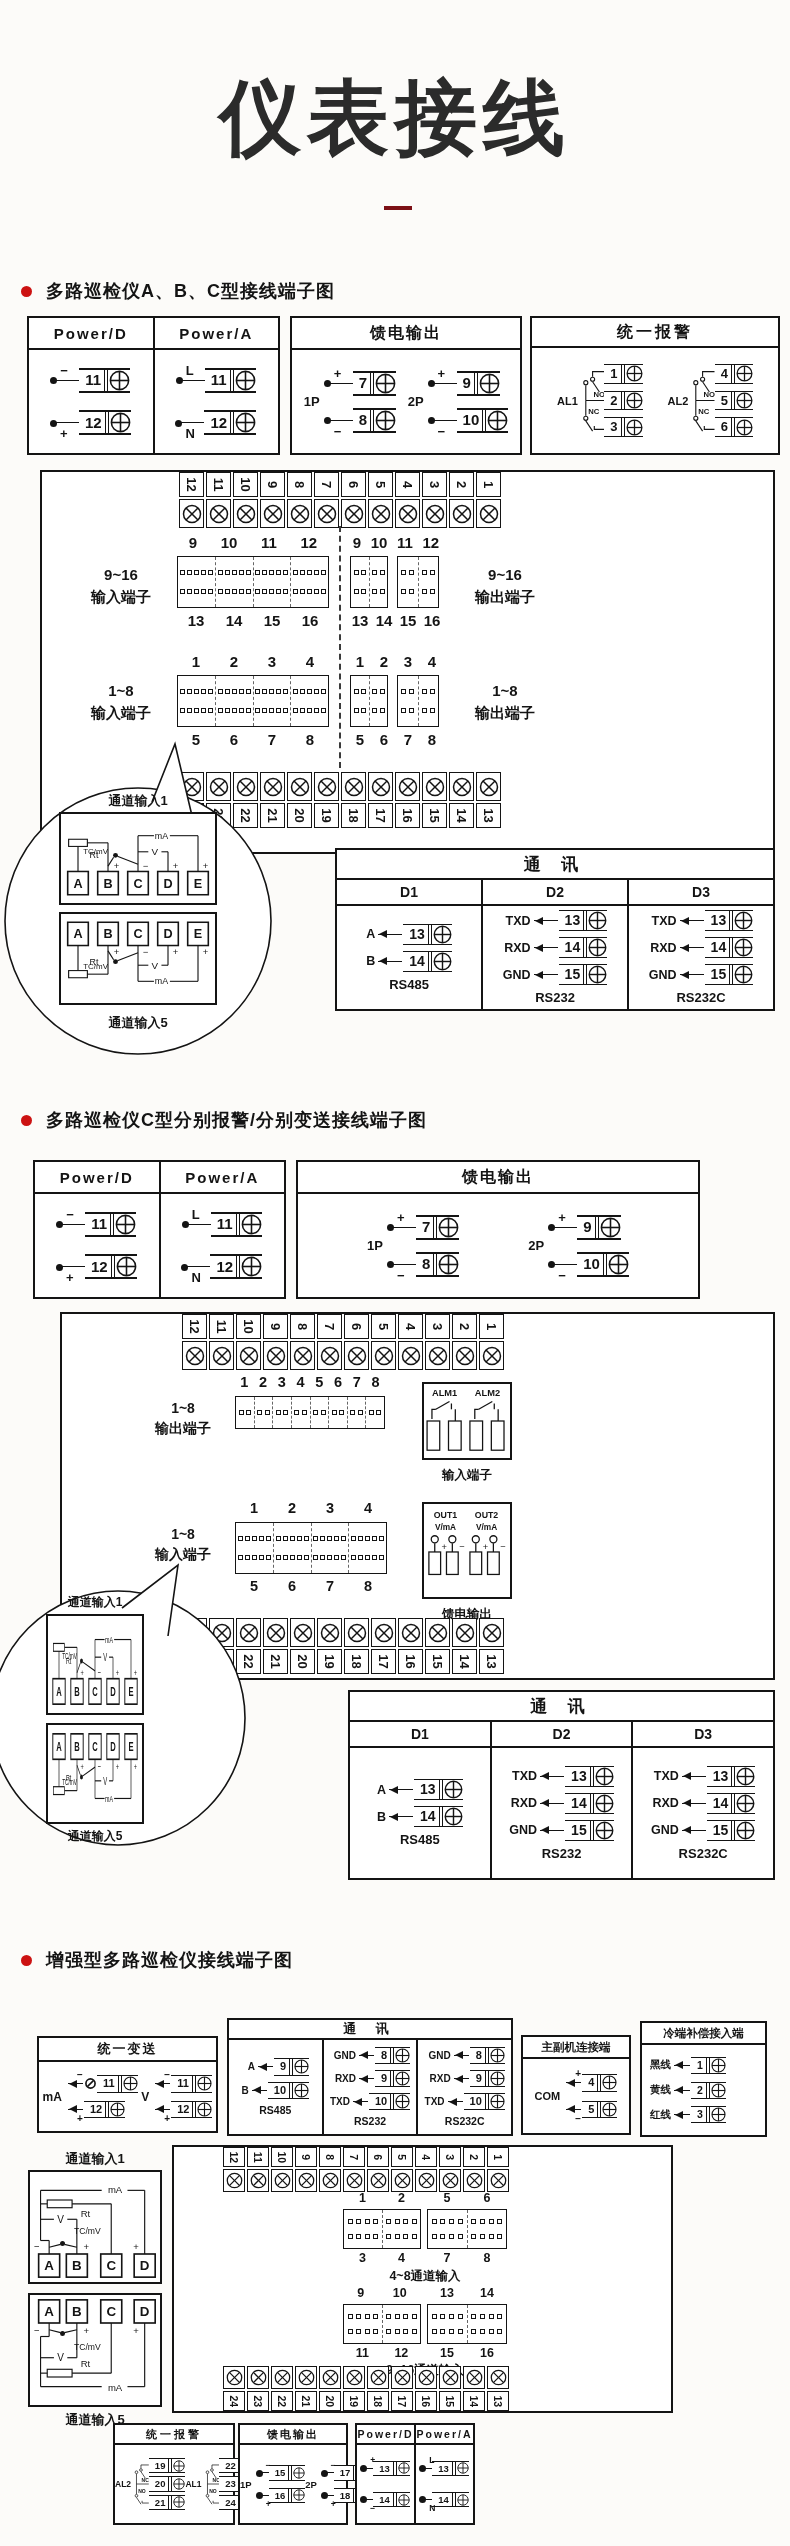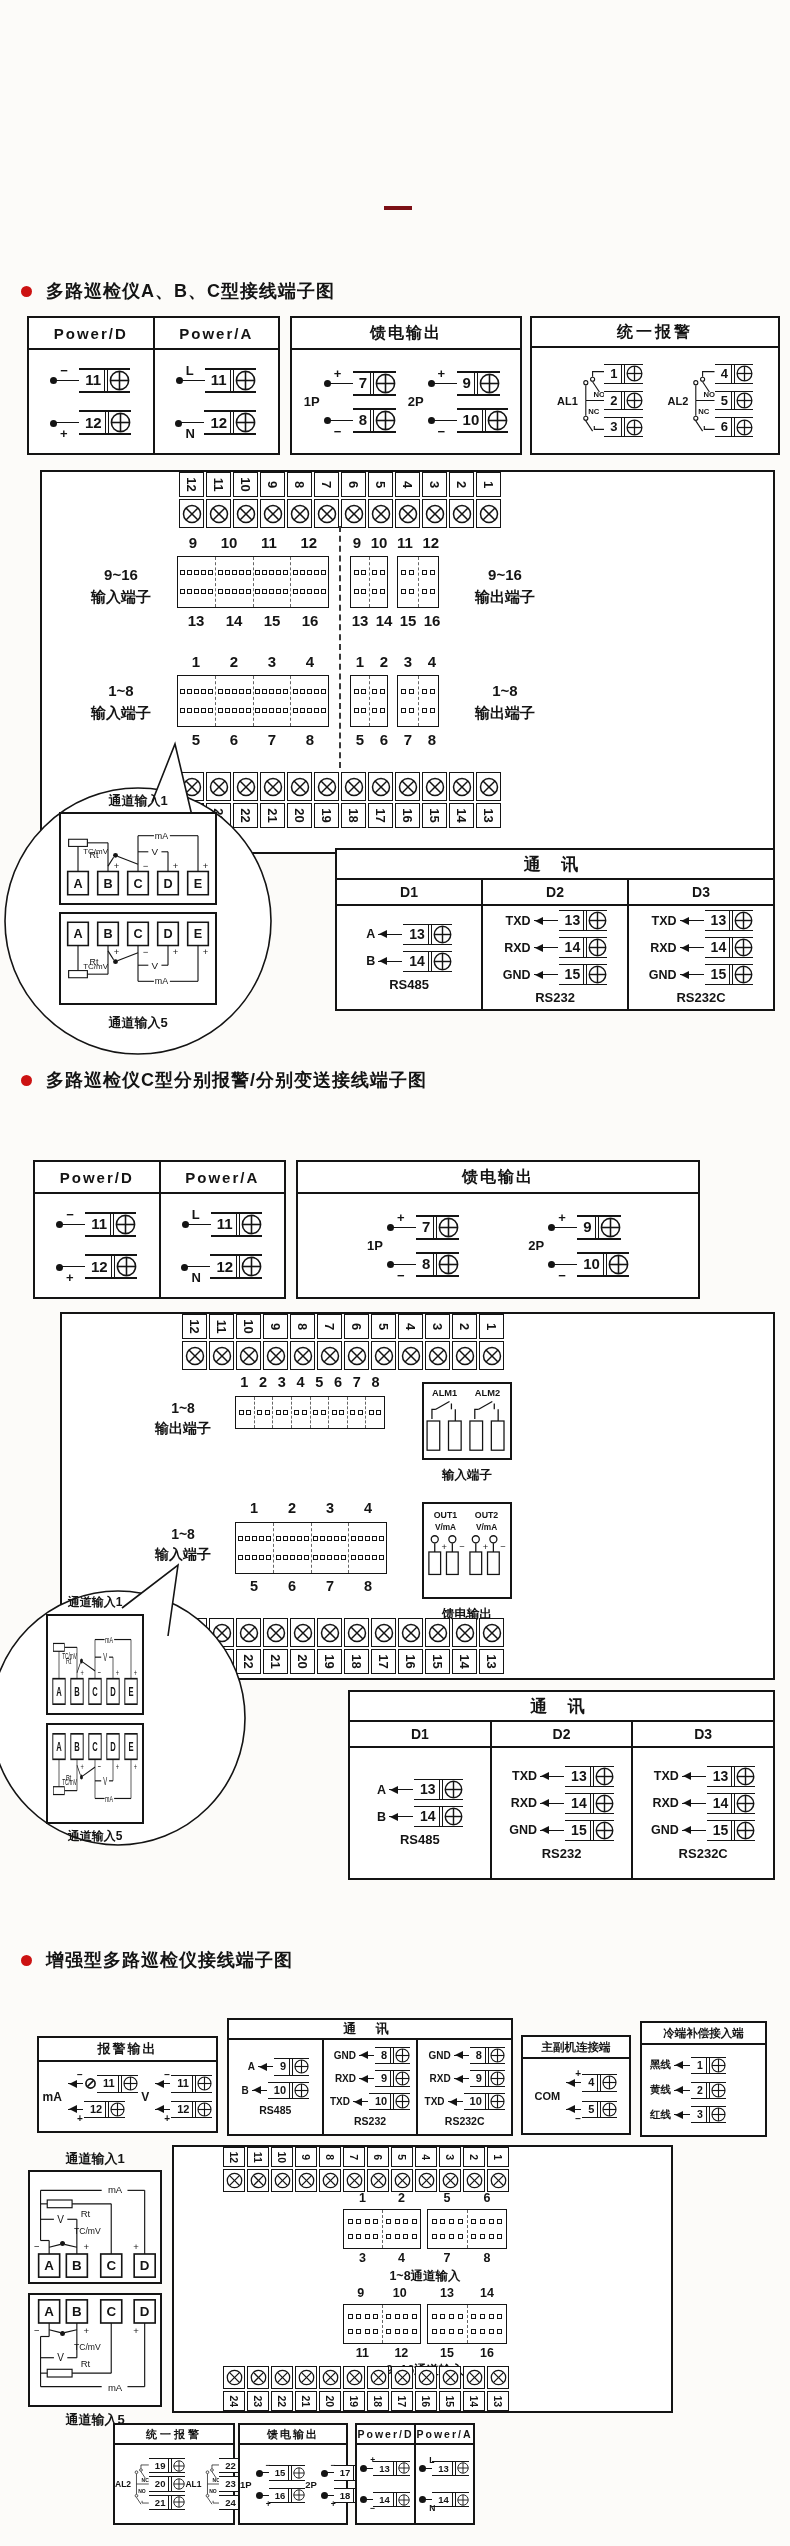--- a/index.html
+++ b/index.html
@@ -71,20 +71,21 @@
 .chan text{fill:#141414;font-family:inherit}
 .chan .dotf{fill:#141414;stroke:none}
 .caption{position:absolute;text-align:center;font-weight:bold}
 .link-body{display:flex;flex:1;align-items:center;justify-content:center;gap:5px}
 .cold-rows{display:flex;flex-direction:column;justify-content:space-evenly;flex:1;padding:4px 8px}
 </style>
 </head>
 <body>
 
 <div class="canvas">
+  <div class="page-title">仪表接线</div>
   <div class="title-dash"></div>
 
   <div class="sec-h" style="top:279px">
     <span class="bullet"></span>
     <span class="sec-t">多路巡检仪A、B、C型接线端子图</span>
   </div>
   <div id="s1-power" class="blk" style="left:27px;top:316px;width:253px;height:139px">
       <div class="pw-heads" style="height:32px;font-size:15px">
         <span>Power/D</span>
         <span>Power/A</span>
@@ -1112,21 +1113,21 @@
                   <line x1="1.6" y1="12" x2="22.4" y2="12"></line>
                 </svg>
               </span>
             </span>
           </div>
           <div class="comm-foot" style="font-size:13px">RS232C</div>
         </div>
       </div>
     </div>
 
-  <div class="sec-h" style="top:1068px">
+  <div class="sec-h" style="top:1108px">
     <span class="bullet"></span>
     <span class="sec-t">多路巡检仪C型分别报警/分别变送接线端子图</span>
   </div>
   <div id="s2-power" class="blk" style="left:33px;top:1160px;width:253px;height:139px">
       <div class="pw-heads" style="height:32px;font-size:15px">
         <span>Power/D</span>
         <span>Power/A</span>
       </div>
       <div class="pw-body">
         <div class="pw-col">
@@ -1968,21 +1969,21 @@
           <div class="comm-foot" style="font-size:13px">RS232C</div>
         </div>
       </div>
     </div>
 
   <div class="sec-h" style="top:1948px">
     <span class="bullet"></span>
     <span class="sec-t">增强型多路巡检仪接线端子图</span>
   </div>
   <div id="s3-trans" class="blk" style="left:37px;top:2036px;width:181px;height:97px">
-      <div class="blk-title" style="height:24px;font-size:13px;letter-spacing:2px">报警输出</div>
+      <div class="blk-title" style="height:24px;font-size:13px;letter-spacing:2px">统一变送</div>
       <div class="tr-body">
         <div class="grp">
           <span class="grp-lab" style="font-size:12px">mA</span>
           <div style="display:flex;flex-direction:column;gap:8px">
             <span class="trow">
               <span class="aw" style="width:15px">
                 <i class="ah"></i>
                 <b class="sg top" style="font-size:10px">−</b>
               </span>
               <svg class="sc" width="11" height="11" viewBox="0 0 12 12" style="margin:0 1px">
@@ -2569,21 +2570,21 @@
         </div>
       </div>
   <div class="numrow" id="b3n3" style="left:169px;top:104px;width:78px;font-size:12.5px">
         <span>3</span>
         <span>4</span>
       </div>
   <div class="numrow" id="b3n4" style="left:253px;top:104px;width:80px;font-size:12.5px">
         <span>7</span>
         <span>8</span>
       </div>
-  <div class="caption" style="left:169px;top:121px;width:164px;font-size:12.5px">1~8通道输入</div>
+  <div class="caption" style="left:169px;top:121px;width:164px;font-size:12.5px">4~8通道输入</div>
   <div class="numrow" id="b3n5" style="left:169px;top:139px;width:78px;font-size:12.5px">
         <span>9</span>
         <span>10</span>
       </div>
   <div class="numrow" id="b3n6" style="left:253px;top:139px;width:80px;font-size:12.5px">
         <span>13</span>
         <span>14</span>
       </div>
   <div class="pinblk" id="b3p3" style="left:169px;top:157px;width:78px;height:40px">
         <div class="pgrp">

